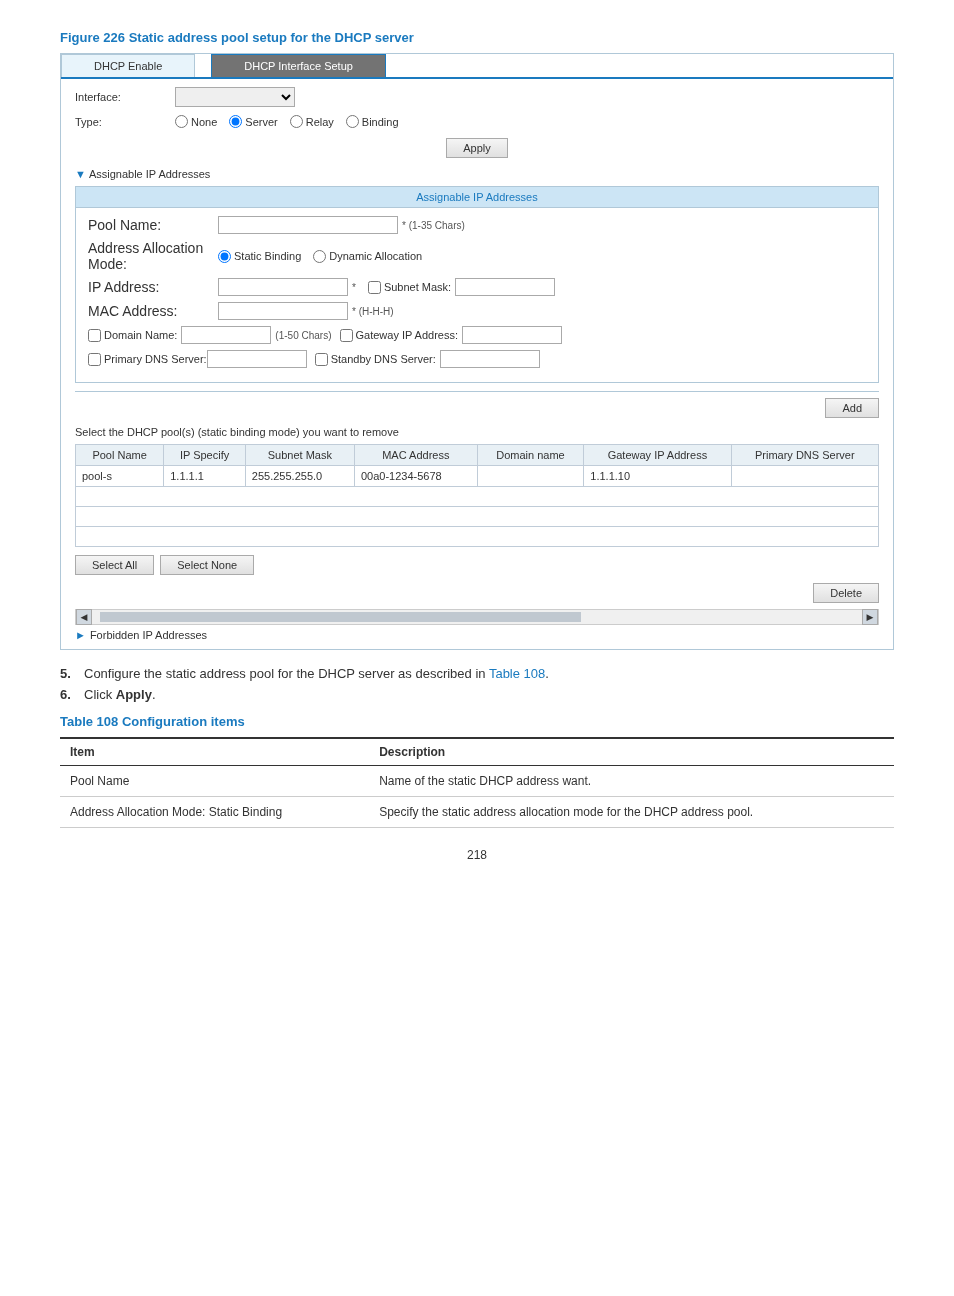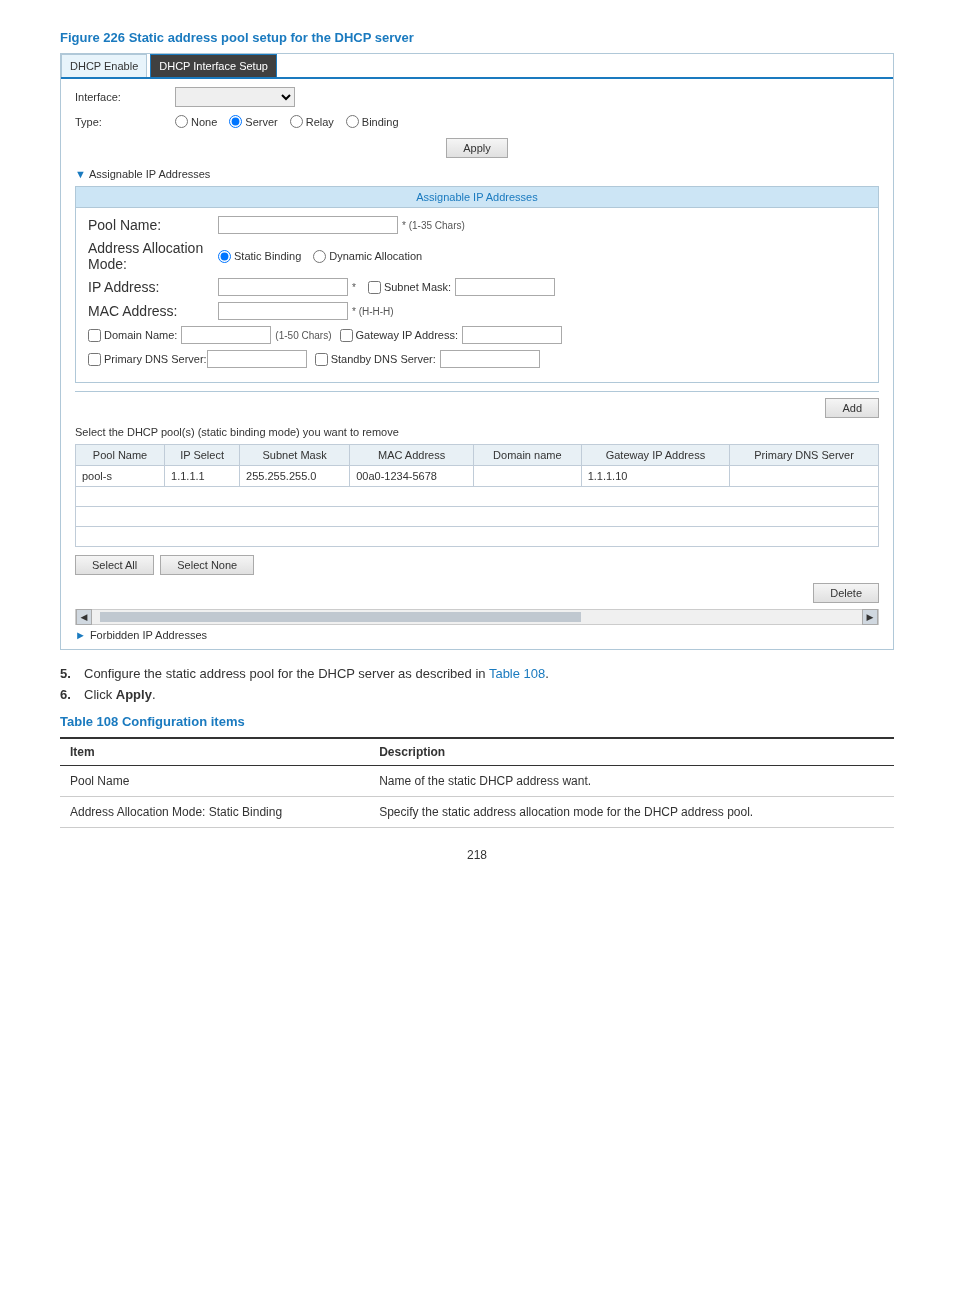--- a/index.html
+++ b/index.html
@@ -24,31 +24,31 @@
       border: 1px solid #b0c8d8;
       padding: 0;
       margin-bottom: 16px;
       background: #fff;
     }
     .tab-bar {
       display: flex;
       border-bottom: 2px solid #1a7abf;
     }
     .tab {
-      padding: 5px 8px;
+      padding: 5px 32px;
       font-size: 11px;
       cursor: pointer;
       border: 1px solid #b0c8d8;
       border-bottom: none;
       background: #e8f4fb;
       color: #333;
-      margin-right: 3px;
+      margin-right: 16px;
     }
     .tab.active {
-      background: #404040;
+      background: #737373;
       color: #fff;
       border-color: #1a7abf;
     }
     .form-body {
       padding: 8px 14px;
     }
     .form-row {
       display: flex;
       align-items: center;
       margin-bottom: 8px;
@@ -423,21 +423,21 @@
       <div class="add-row">
         <button class="btn">Add</button>
       </div>
 
       <div class="select-text">Select the DHCP pool(s) (static binding mode) you want to remove</div>
 
       <table class="data-table">
         <thead>
           <tr>
             <th>Pool Name</th>
-            <th>IP Select</th>
+            <th>IP Specify</th>
             <th>Subnet Mask</th>
             <th>MAC Address</th>
             <th>Domain name</th>
             <th>Gateway IP Address</th>
             <th>Primary DNS Server</th>
           </tr>
         </thead>
         <tbody>
           <tr class="table-row-data">
             <td>pool-s</td>

